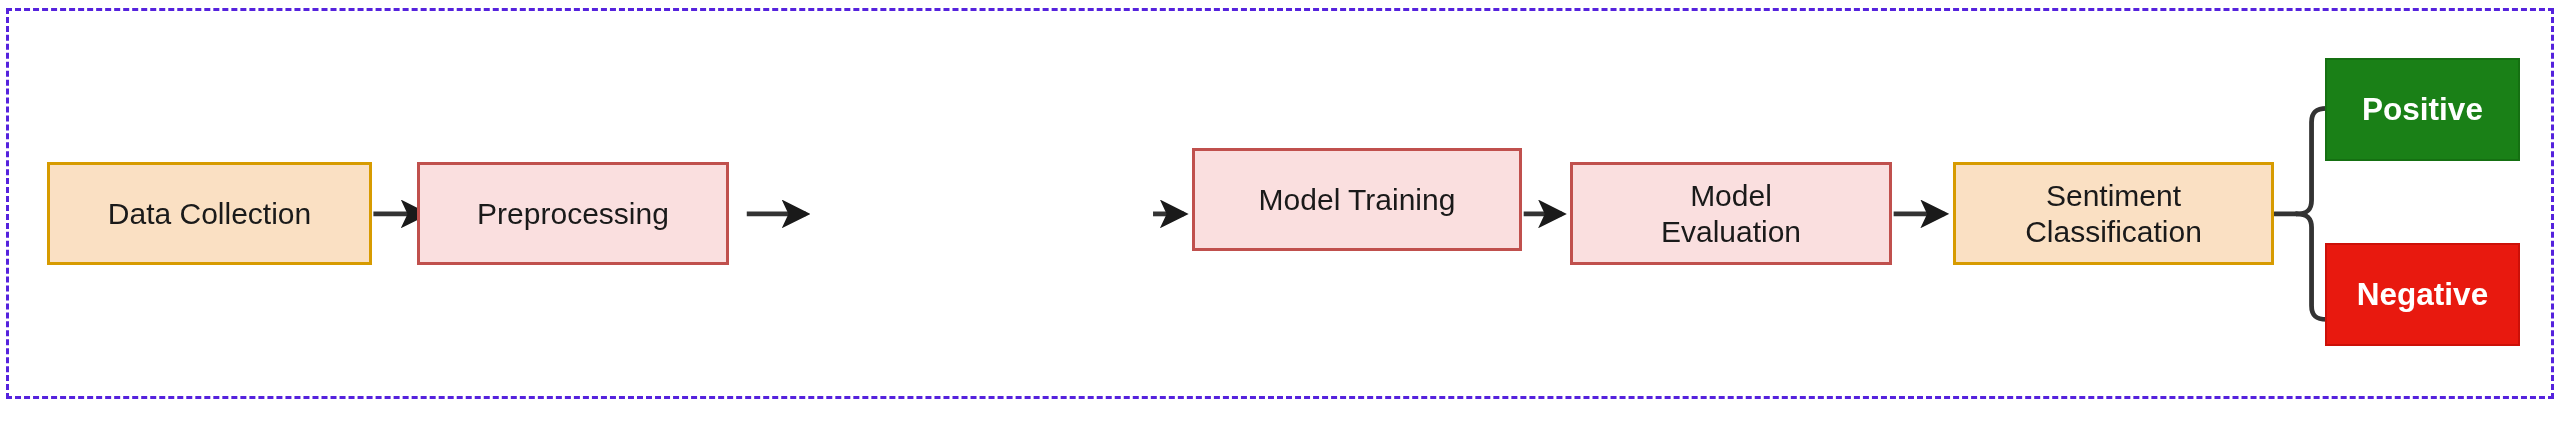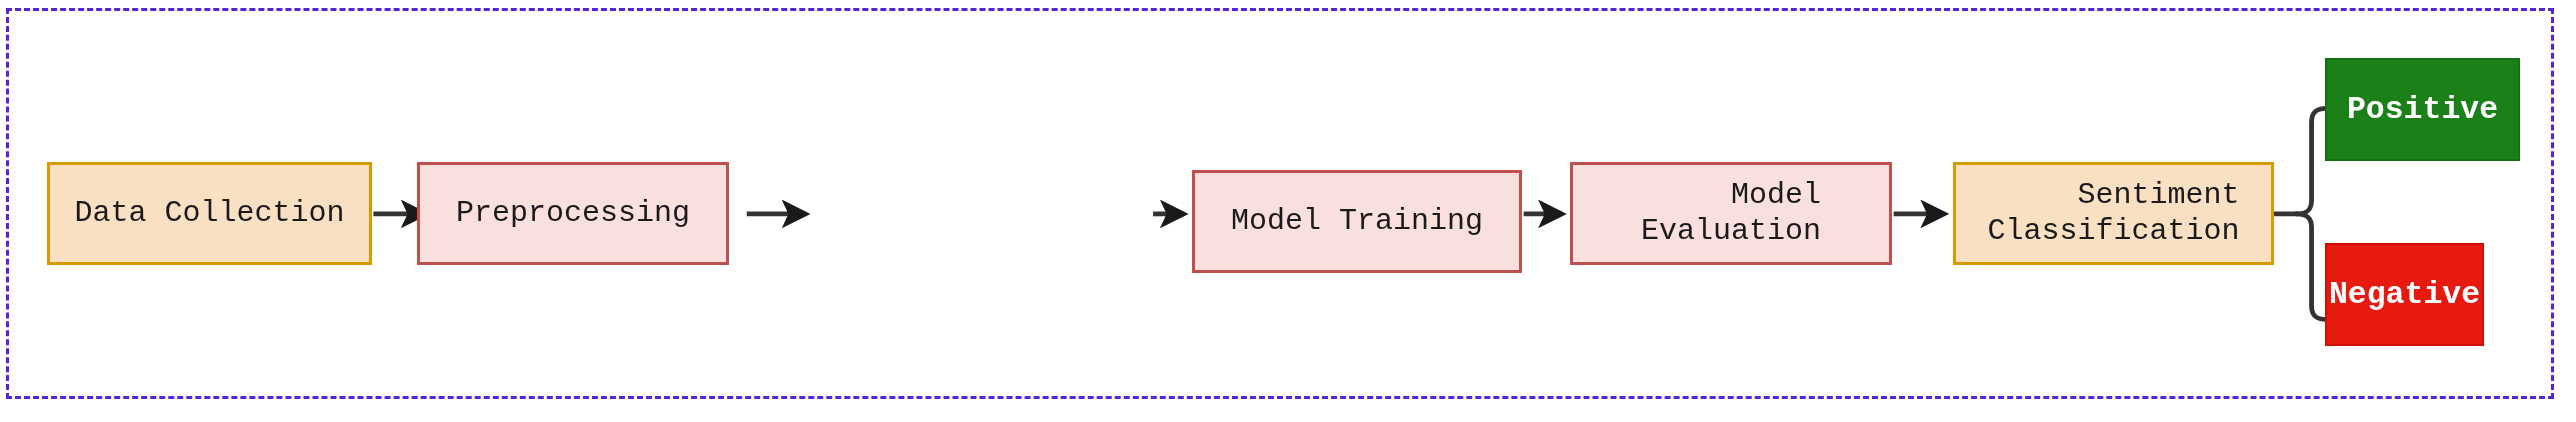--- a/index.html
+++ b/index.html
@@ -28,24 +28,23 @@
     border: 3.4px dashed #5522dd;
     box-sizing: border-box;
     background: transparent;
   }
   .node {
     position: absolute;
     box-sizing: border-box;
     display: flex;
     align-items: center;
     justify-content: center;
-    text-align: right;
+    text-align: center;
     line-height: 1.18;
     white-space: pre-line;
-    font-family: Liberation Mono, monospace;
   }
   .node-process {
     background: #fadfdf;
     border: 3.4px solid #c0504d;
     color: #1a1a1a;
     font-size: 30px;
     font-weight: 400;
   }
   .node-highlight {
     background: #fae0c3;
@@ -104,26 +103,26 @@
       <path d="M 3352 312 C 3368 312 3374 306 3374 292 L 3374 178 C 3374 164 3380 158 3396 158"></path>
       <path d="M 3352 312 C 3368 312 3374 318 3374 332 L 3374 446 C 3374 460 3380 466 3396 466"></path>
     </g>
   </svg>
 
   <div class="node node-highlight" style="left:47px; top:162px; width:325px; height:103px;">Data Collection</div>
 
   <div class="node node-process" style="left:417px; top:162px; width:312px; height:103px;">Preprocessing</div>
 
 
-  <div class="node node-process" style="left:1192px; top:170px; width:330px; height:103px;">Model Training</div>
+  <div class="node node-process" style="left:1192px; top:148px; width:330px; height:103px;">Model Training</div>
 
   <div class="node node-highlight" style="left:1953px; top:162px; width:321px; height:103px;">Sentiment
 Classification</div>
 
   <div class="node node-process" style="left:1570px; top:162px; width:322px; height:103px;">Model
 Evaluation</div>
 
   <div class="node node-positive" style="left:2325px; top:58px; width:195px; height:103px;">Positive</div>
 
-  <div class="node node-negative" style="left:2325px; top:243px; width:159px; height:103px;">Negative</div>
+  <div class="node node-negative" style="left:2325px; top:243px; width:195px; height:103px;">Negative</div>
 
 </div>
 
 
 </body></html>

